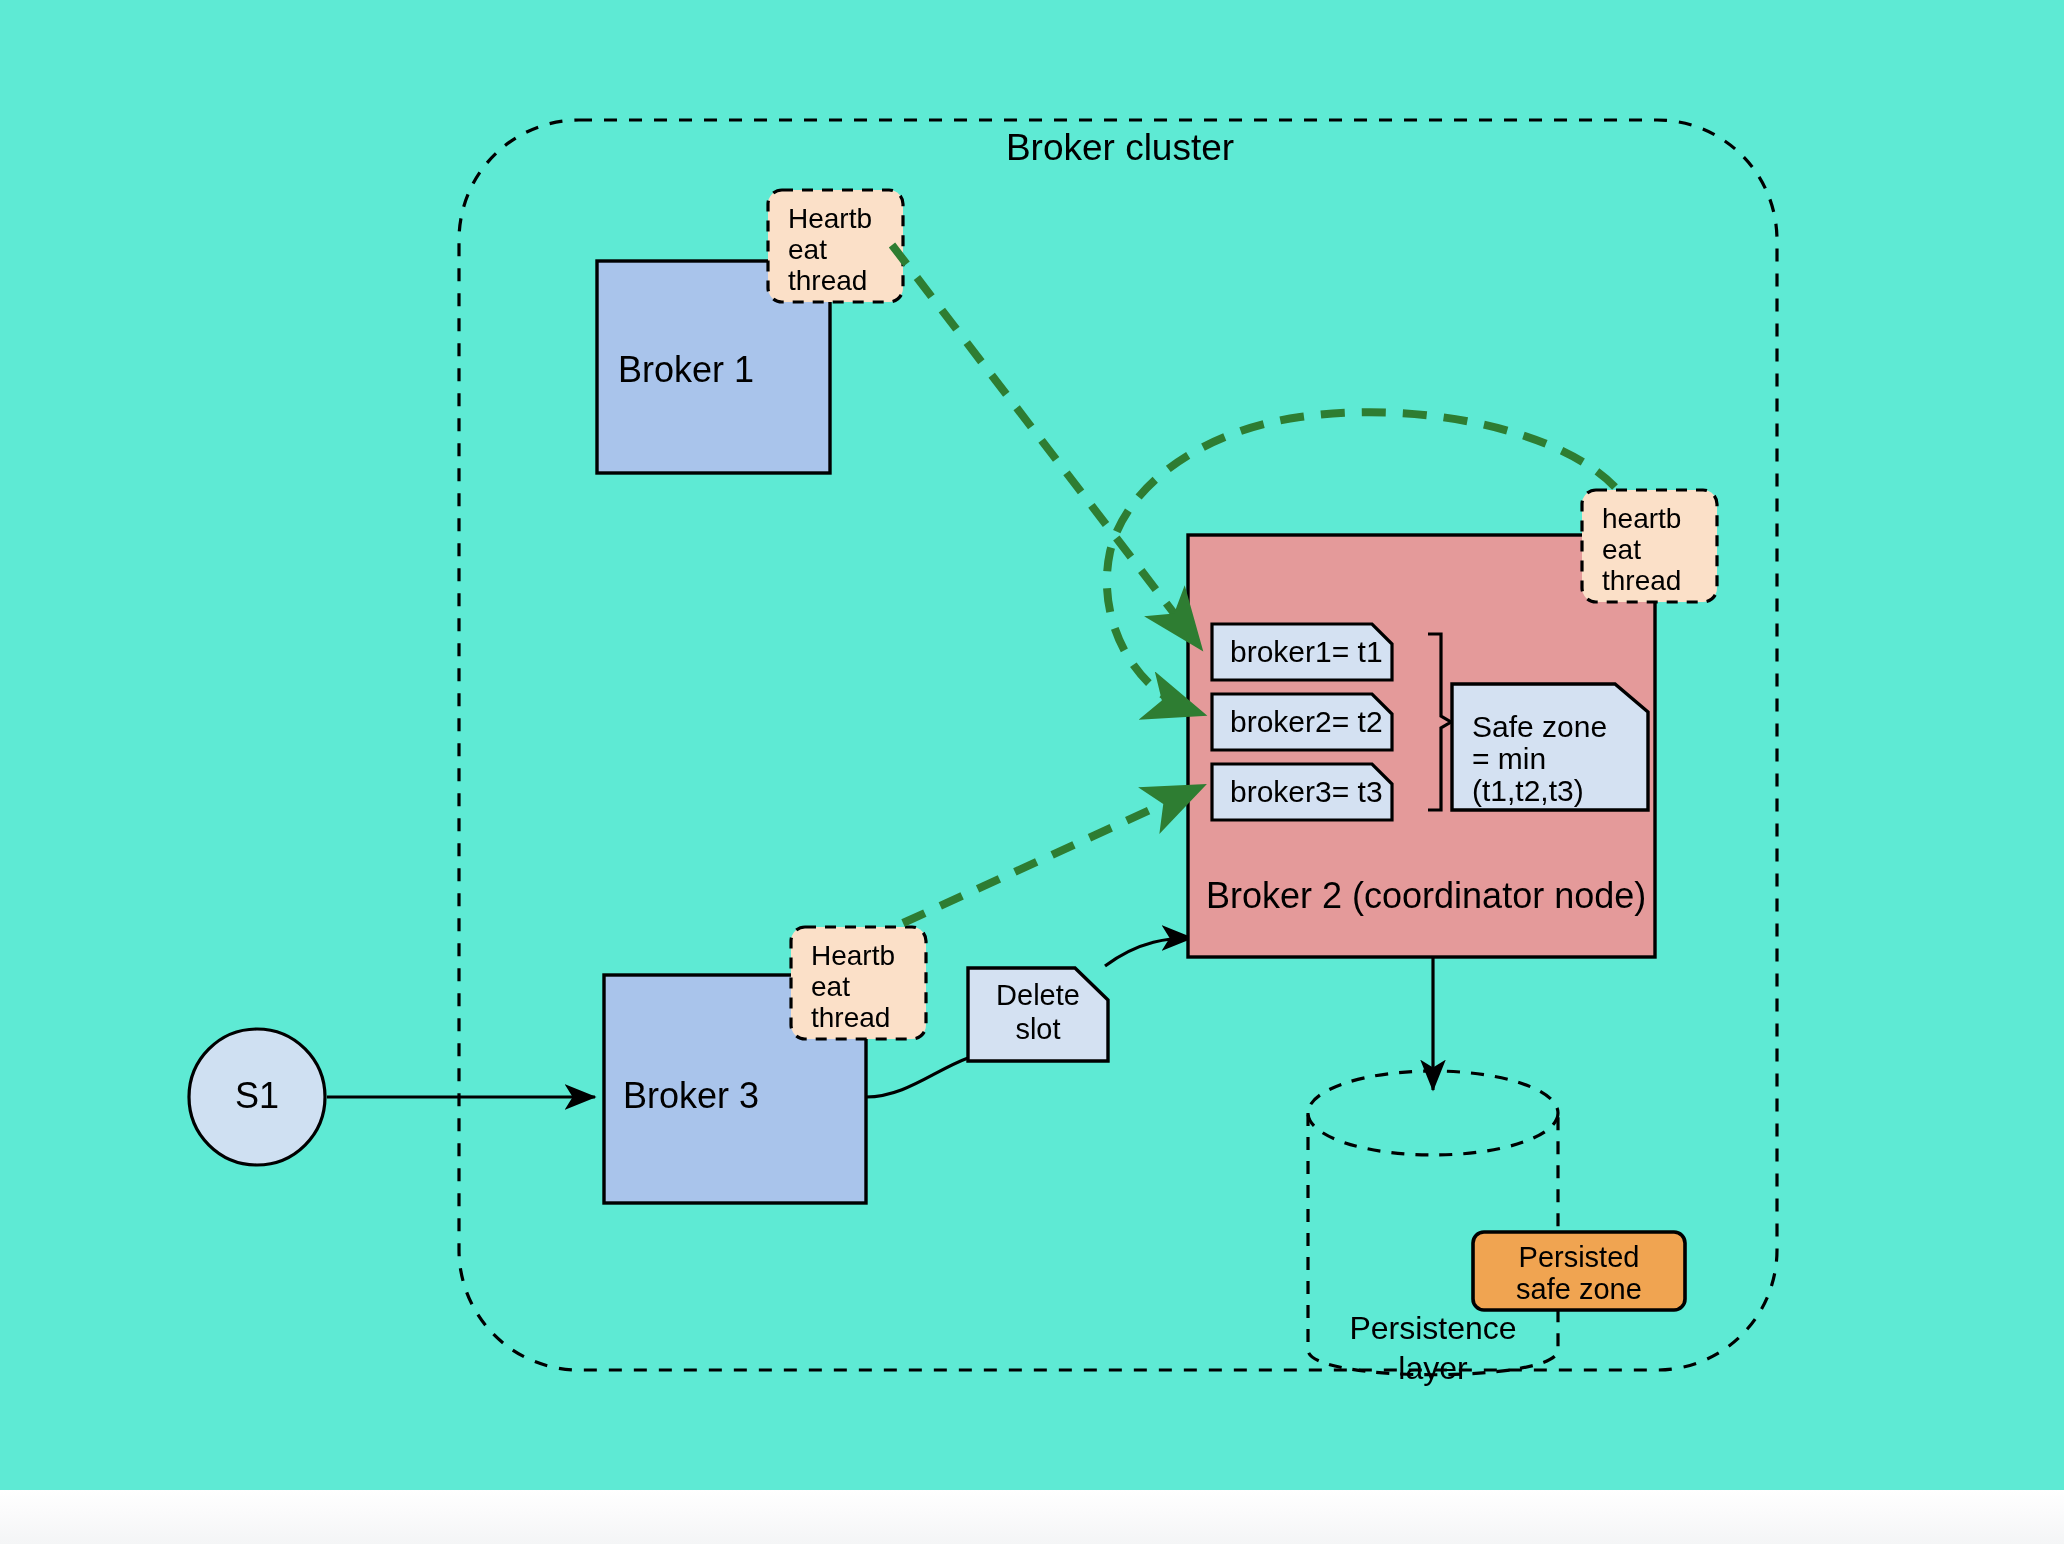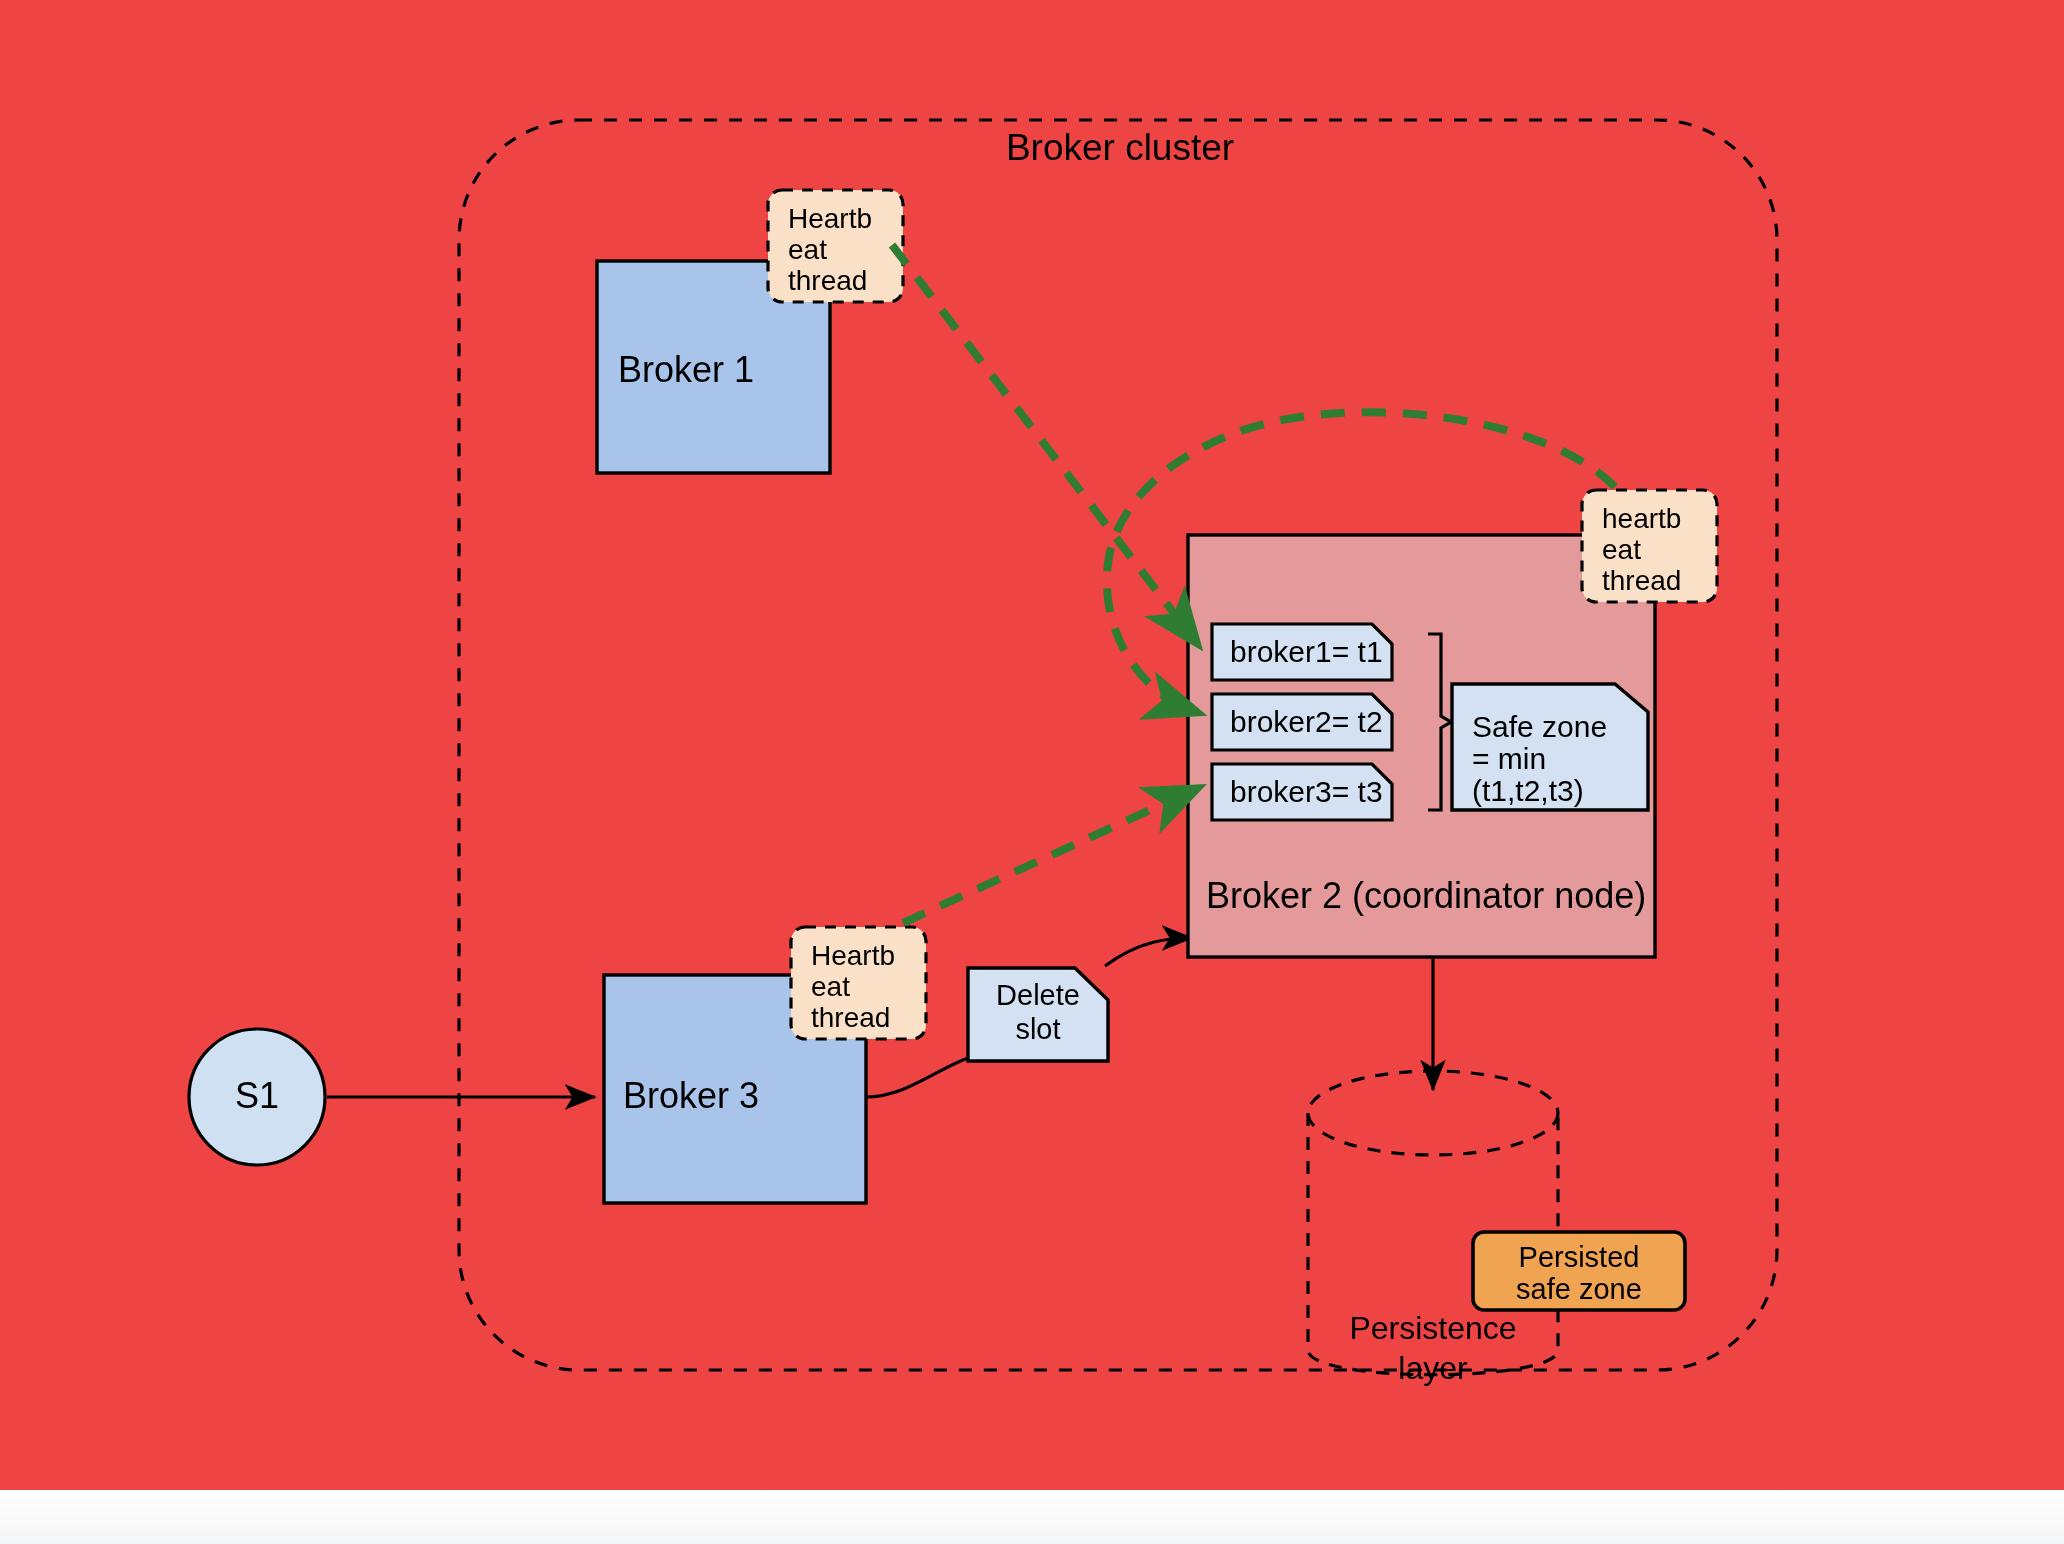--- a/index.html
+++ b/index.html
@@ -11,21 +11,21 @@
   body {
     width: 2064px;
     height: 1544px;
     overflow: hidden;
     font-family: "Liberation Sans", sans-serif;
   }
   #canvas {
     position: relative;
     width: 2064px;
     height: 1544px;
-    background: #ef4444;
+    background: #5eead4;
   }
   #footer-band {
     position: absolute;
     left: 0;
     bottom: 0;
     width: 2064px;
     height: 54px;
     background: linear-gradient(to bottom, #ffffff 0%, #fbfbfc 40%, #f4f5f6 100%);
     pointer-events: none;
   }

